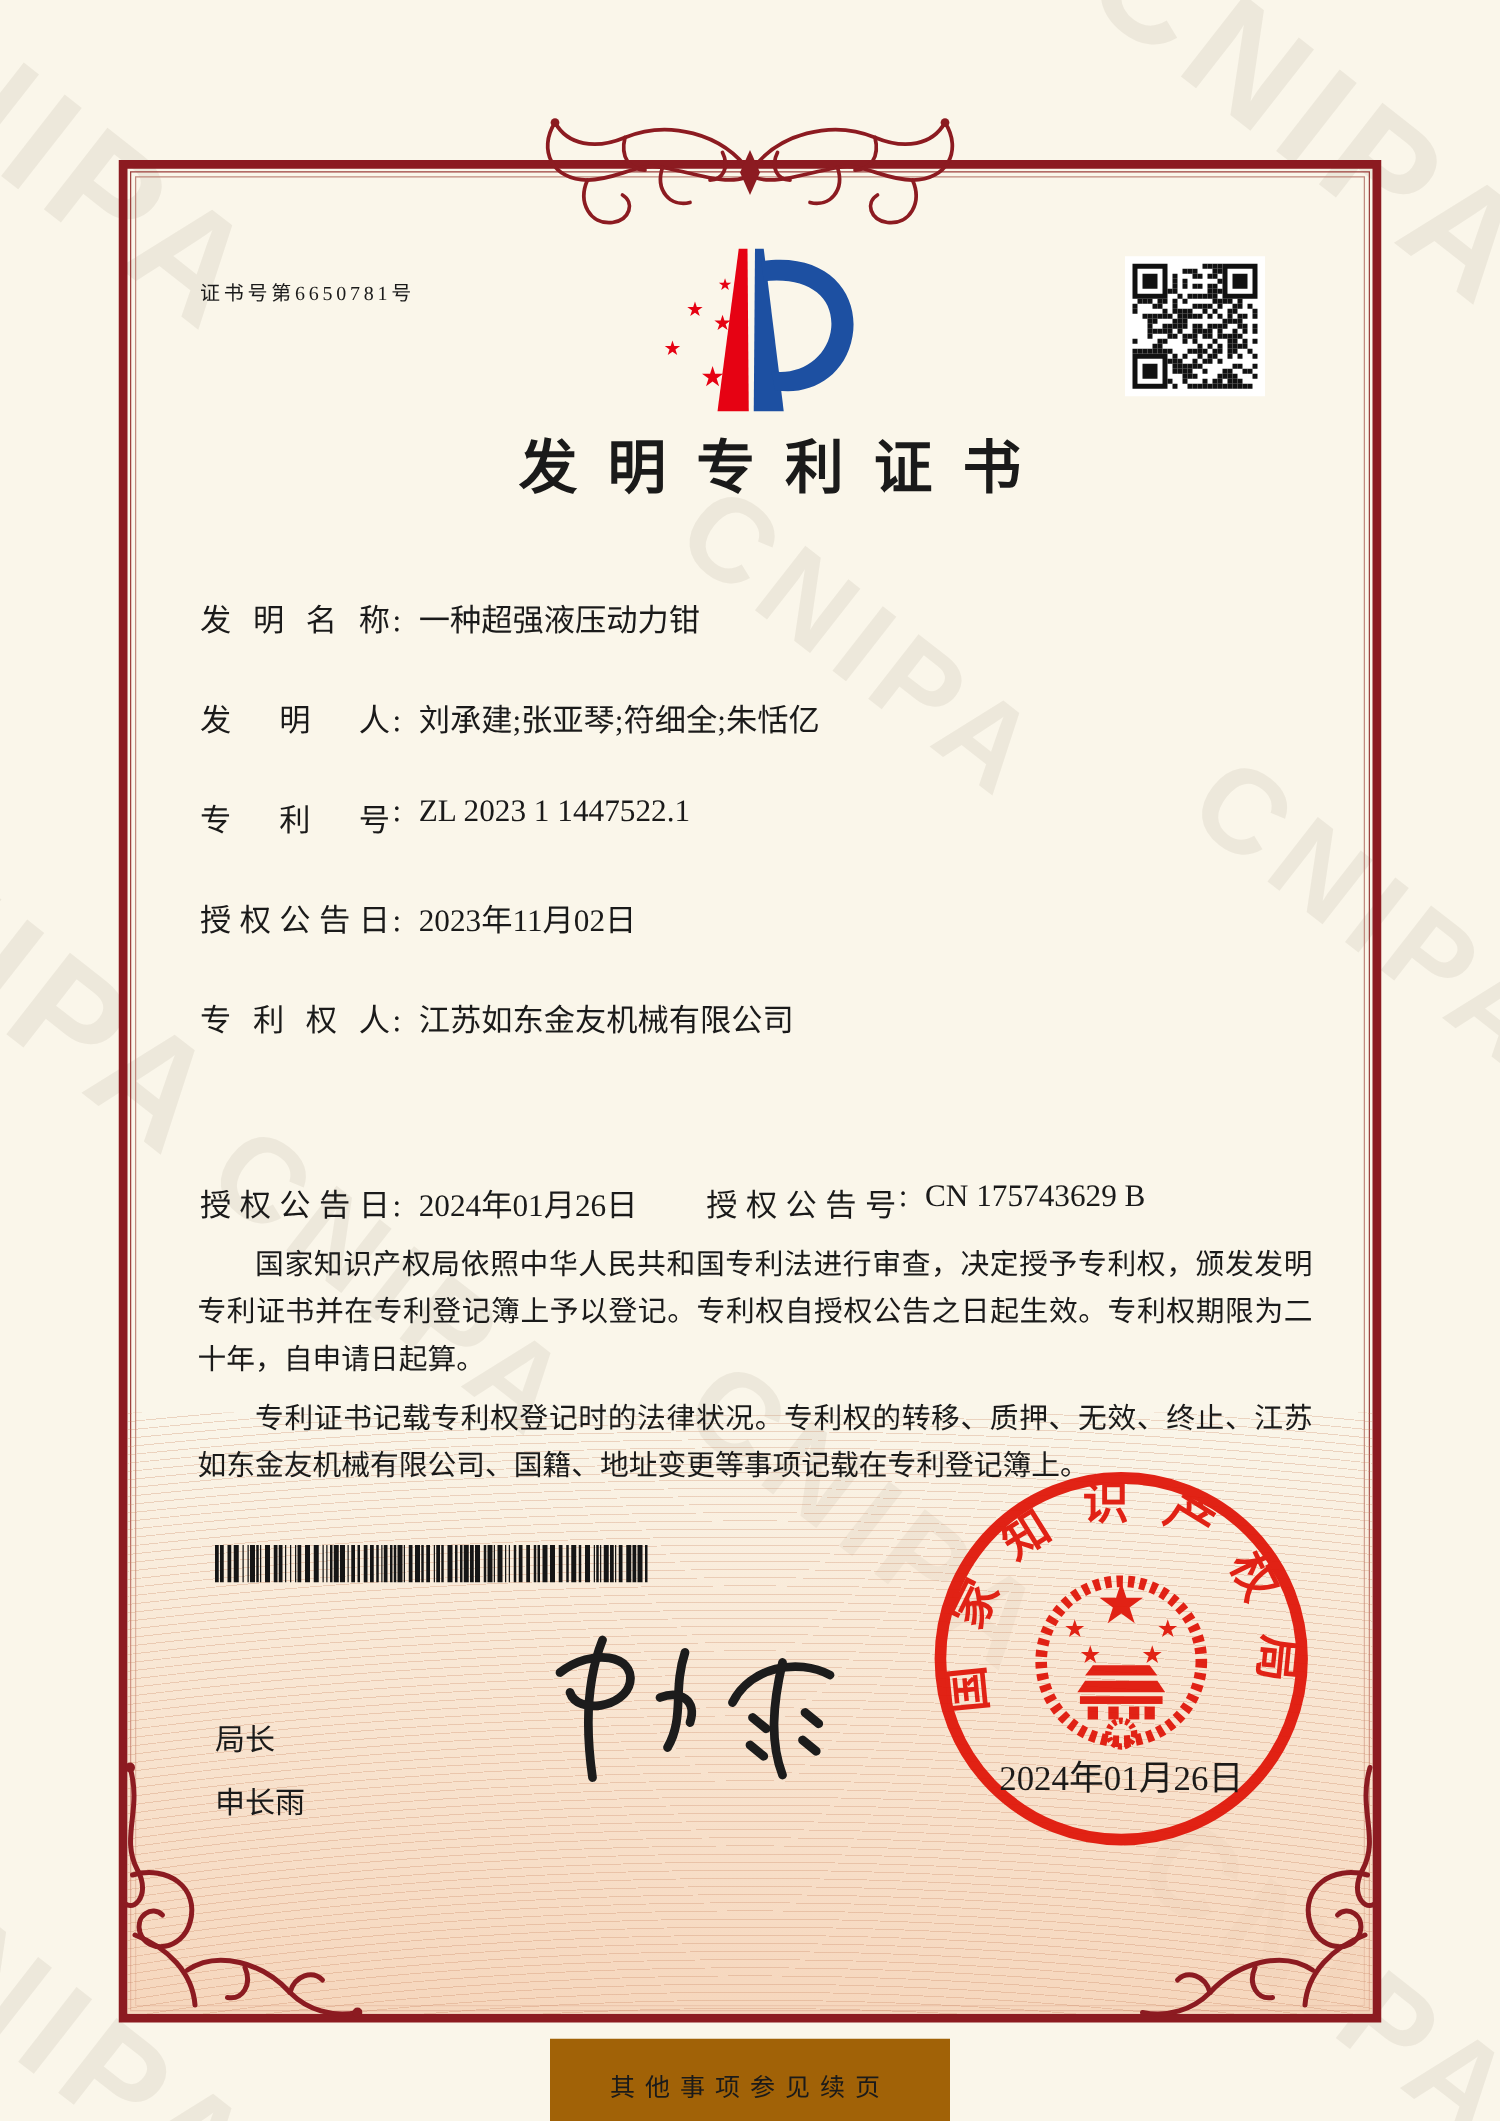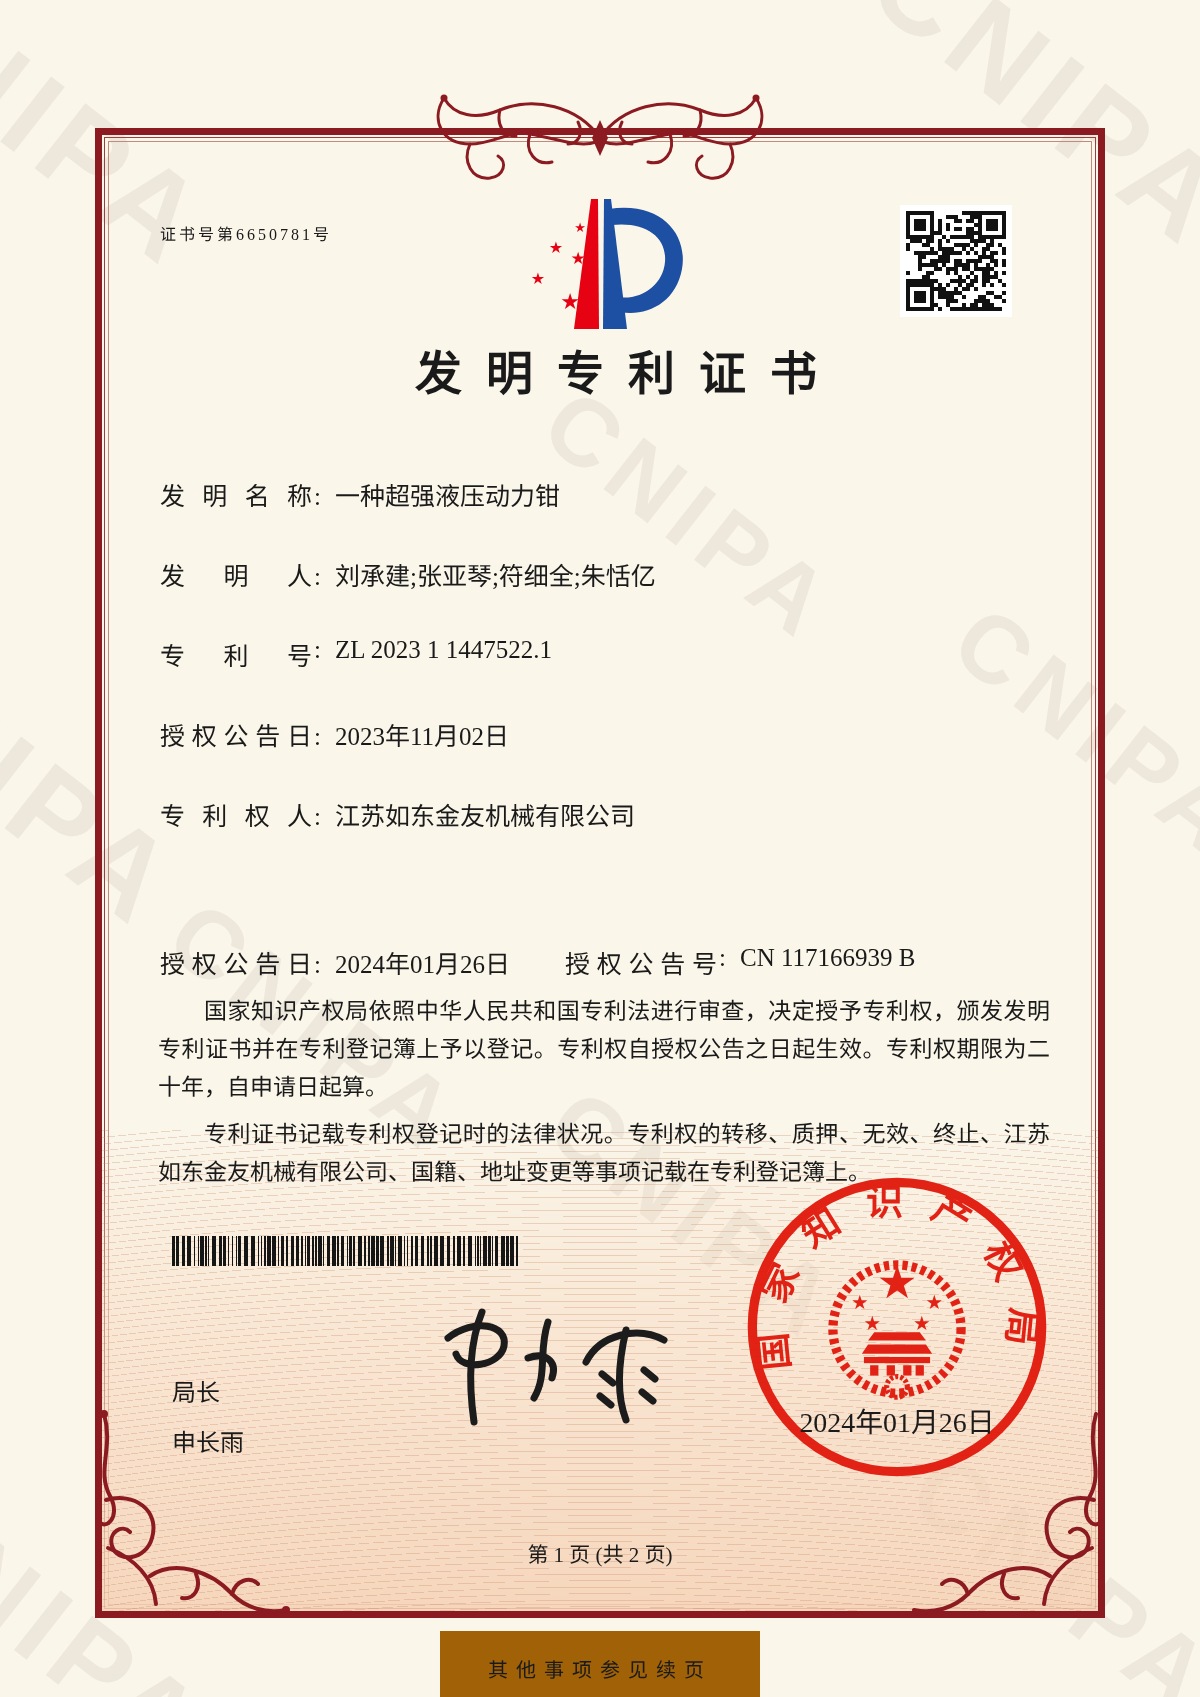--- a/index.html
+++ b/index.html
@@ -417,21 +417,21 @@
     <div class="frow">
       <span class="flabel">专利权人</span><span class="fcolon">:</span><span class="fvalue">江苏如东金友机械有限公司</span>
     </div>
   </div>
 
   <div class="grant-row">
     <span>
       <span class="flabel">授权公告日</span><span class="fcolon">:</span><span class="fvalue">2024年01月26日</span>
     </span>
     <span class="grant-right">
-      <span class="flabel">授权公告号</span><span class="fcolon">:</span><span class="fvalue">CN 117166939 B</span>
+      <span class="flabel">授权公告号</span><span class="fcolon">:</span><span class="fvalue">CN 175743629 B</span>
     </span>
   </div>
 
   <div class="paras">
     <p>国家知识产权局依照中华人民共和国专利法进行审查，决定授予专利权，颁发发明专利证书并在专利登记簿上予以登记。专利权自授权公告之日起生效。专利权期限为二十年，自申请日起算。</p>
     <p>专利证书记载专利权登记时的法律状况。专利权的转移、质押、无效、终止、江苏如东金友机械有限公司、国籍、地址变更等事项记载在专利登记簿上。</p>
   </div>
 
   <svg class="barcode" id="barcode-svg" viewBox="0 0 352 30">
       <rect x="0" y="0" width="3" height="30" fill="#151515"></rect>
@@ -555,16 +555,15 @@
       <rect x="118" y="179" width="64" height="6"></rect>
       <rect x="124" y="187" width="8" height="10"></rect>
       <rect x="140" y="187" width="8" height="10"></rect>
       <rect x="156" y="187" width="8" height="10"></rect>
       <rect x="168" y="187" width="8" height="10"></rect>
       <circle cx="150" cy="208" r="10" fill="none" stroke="#e0180b" stroke-width="5" stroke-dasharray="3 2"></circle>
     </g>
     <text x="150" y="252" text-anchor="middle" font-size="27" fill="#111" font-family="Liberation Serif, serif">2024年01月26日</text>
   </svg>
 
-  <div class="page-indicator">第 1 页 (共 2 页)</div>
 </div>
 
 <div class="footer-note">其他事项参见续页</div>
 
 </body></html>

